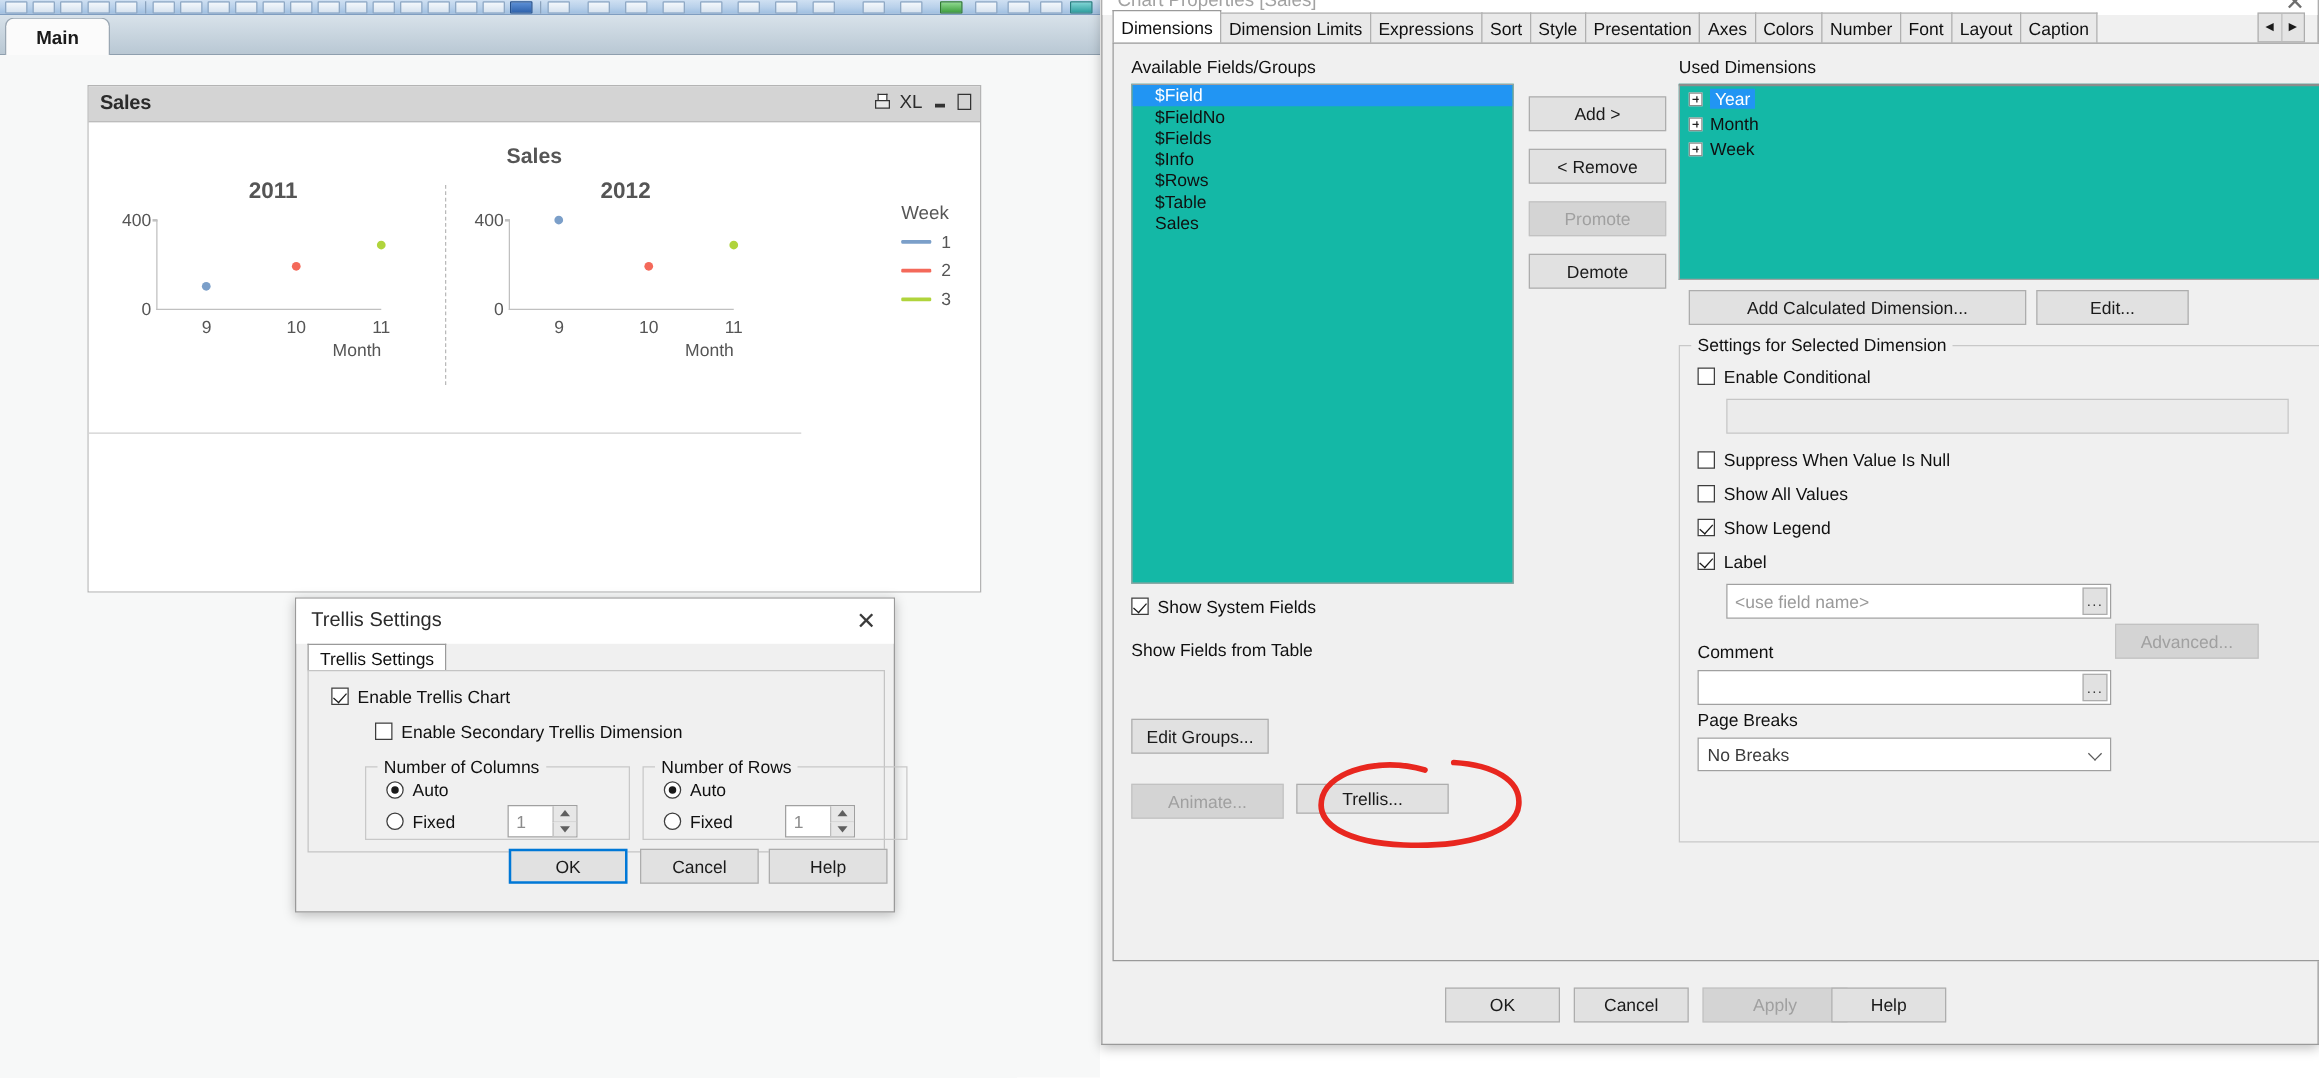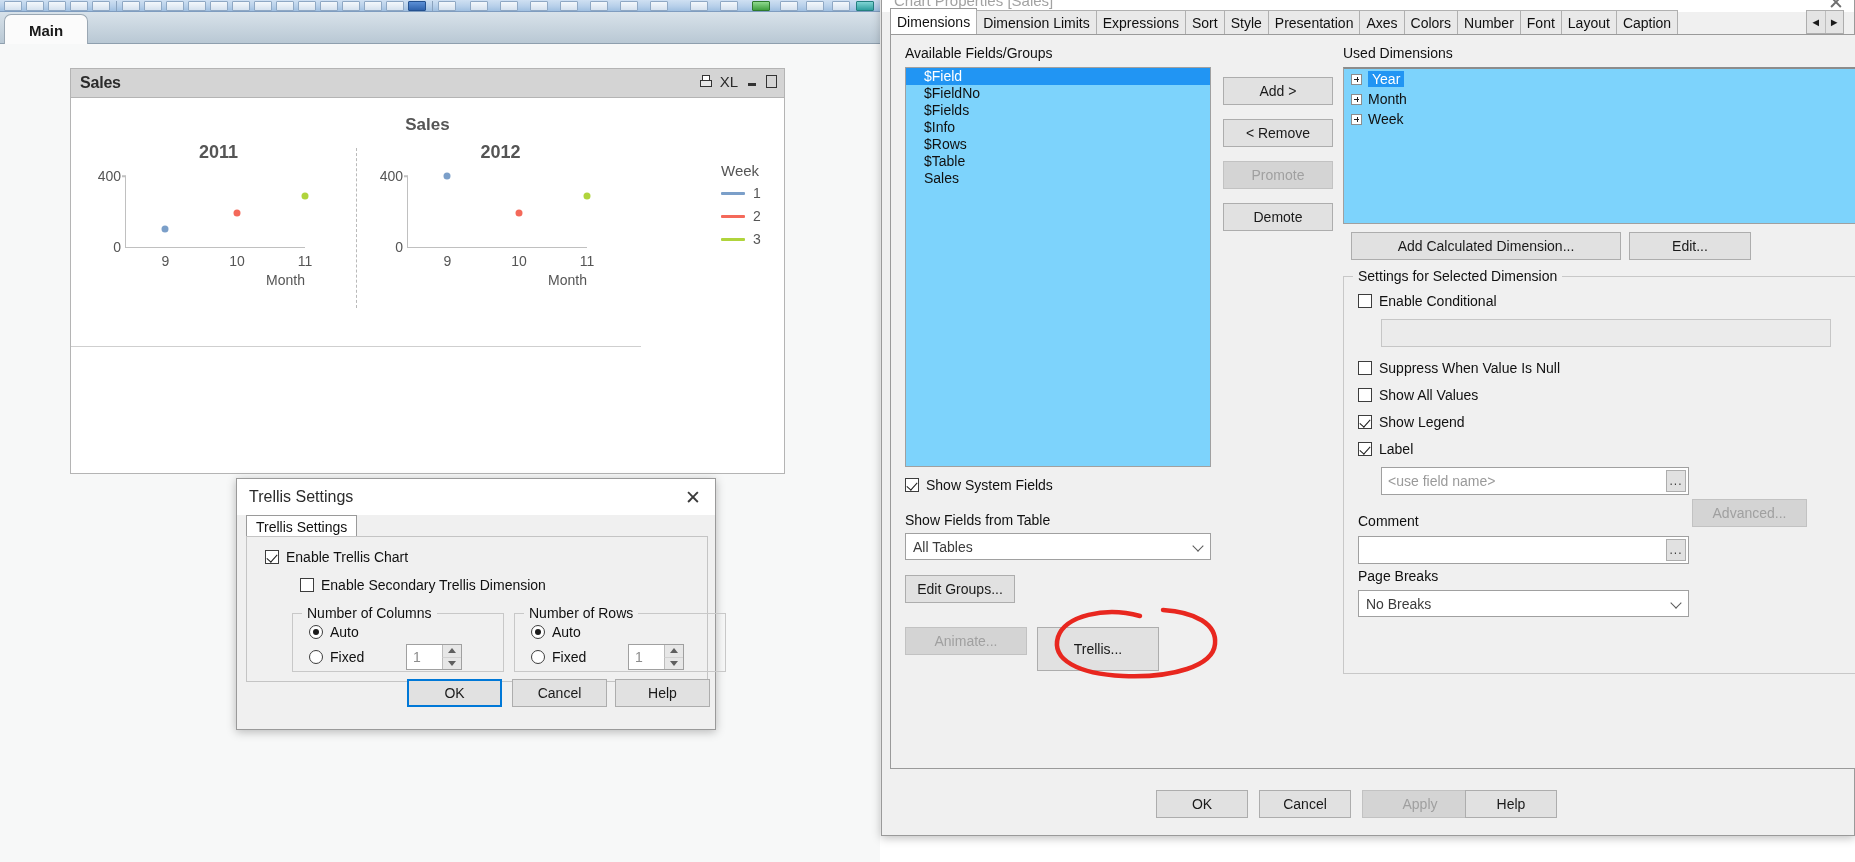--- a/index.html
+++ b/index.html
@@ -242,21 +242,21 @@
     border: 1px solid #c8c8c8;
   }
   .groupbox > .gb-title {
     position: absolute; left: 9px; top: -9px;
     background: #f0f0f0; padding: 0 5px;
     font-size: 14px; color: #101010;
   }
 
   .listbox {
     position: absolute;
-    background: #7dd3fc;
+    background: #14b8a6;
     border: 1px solid #a0a0a0;
     overflow: hidden;
   }
   .list-item {
     height: 17px; line-height: 17px;
     padding-left: 18px;
     font-size: 14px; color: #101010;
     white-space: nowrap;
   }
   .list-item.selected { background: #2195f3; color: #ffffff; }
@@ -724,33 +724,29 @@
           <span class="chev"></span>
         </div>
       </div>
 
       <div class="cb-row" style="position:absolute;left:14px;top:442px;">
         <span class="cb checked"></span>
         <span>Show System Fields</span>
       </div>
 
       <div class="field-label" style="left:14px;top:477px;">Show Fields from Table</div>
-      <div class="combo" style="left:14px;top:498px;width:306px;height:27px;">
-        <span>All Tables</span>
-        <span class="chev"></span>
-      </div>
 
       <div class="btn" style="position:absolute;left:14px;top:540px;width:110px;height:28px;">
         <span>Edit Groups...</span>
       </div>
 
       <div class="btn disabled" style="position:absolute;left:14px;top:592px;width:122px;height:28px;">
         <span>Animate...</span>
       </div>
-      <div class="btn" style="position:absolute;left:146px;top:592px;width:122px;height:44px;">
+      <div class="btn" style="position:absolute;left:146px;top:592px;width:122px;height:24px;">
         <span>Trellis...</span>
       </div>
     </div>
 
     <div class="btn" style="position:absolute;left:274px;top:800px;width:92px;height:28px;">
       <span>OK</span>
     </div>
     <div class="btn" style="position:absolute;left:377px;top:800px;width:92px;height:28px;">
       <span>Cancel</span>
     </div>

